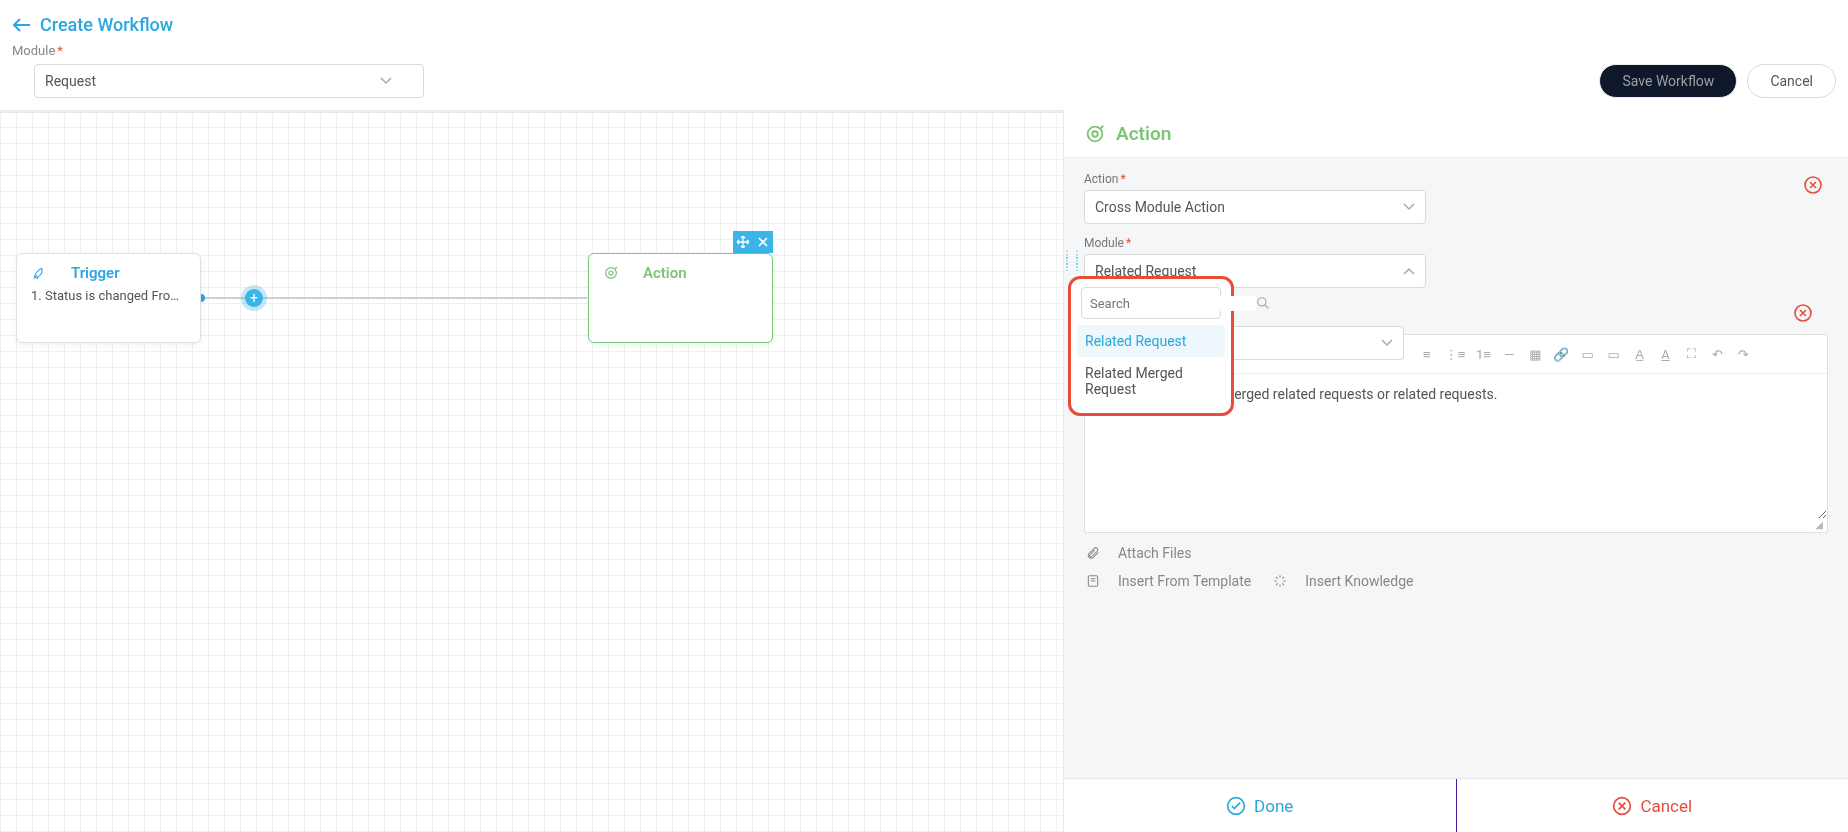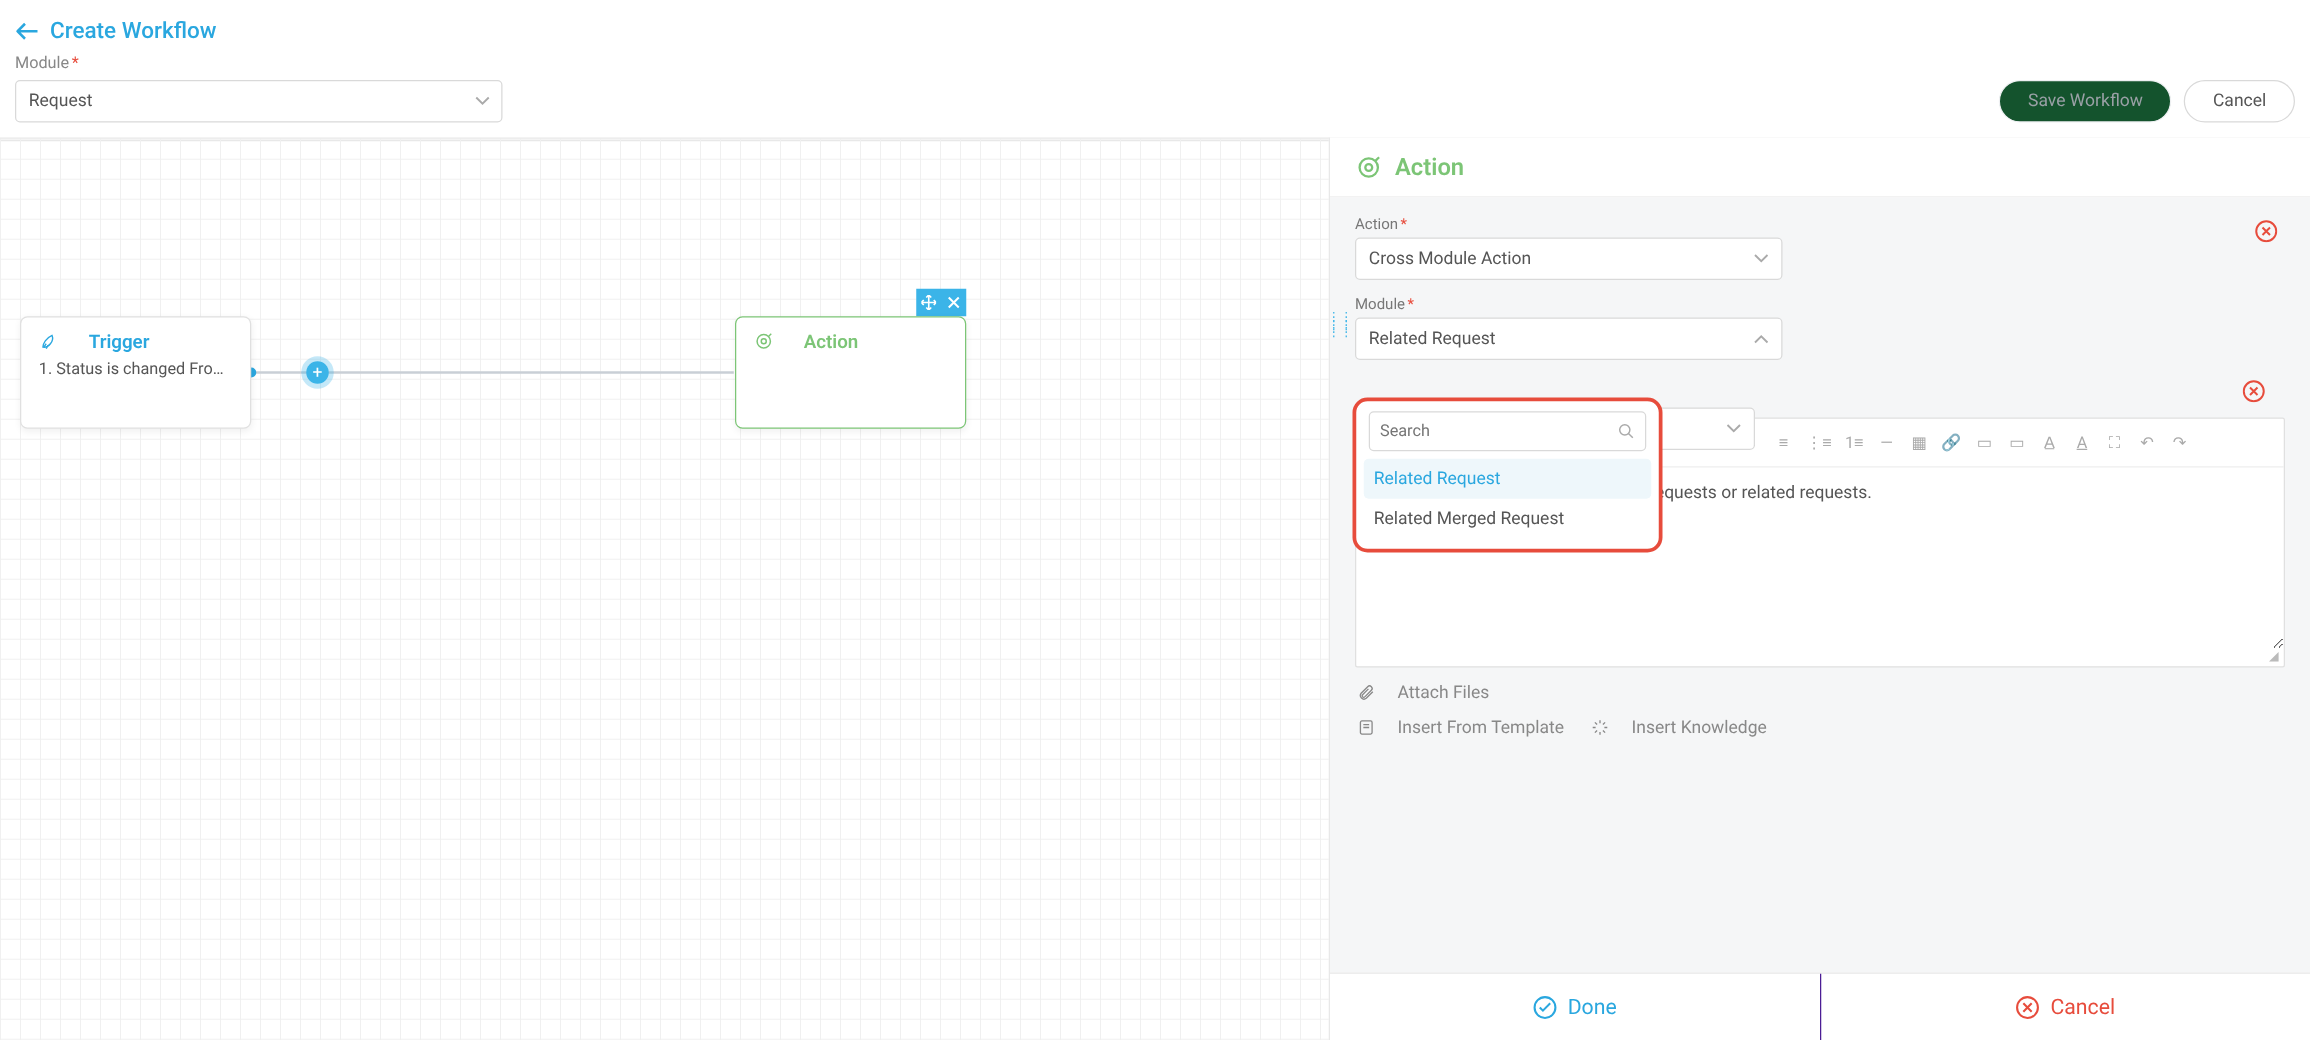--- a/index.html
+++ b/index.html
@@ -7,29 +7,29 @@
 .header-row{display:flex;align-items:center;padding:14px 12px 8px;}
 .back-arrow{width:20px;height:20px;margin-right:8px;display:flex;align-items:center;justify-content:center;}
 .back-arrow svg{stroke:#2aa7df;}
 .page-title{font-size:18px;color:#2aa7df;font-weight:500;}
 .form-row{display:flex;align-items:flex-end;padding:0 12px 14px;gap:20px;border-bottom:1px solid #e8e8e8;}
 .form-group{display:flex;flex-direction:column;gap:6px;}
 .form-label{font-size:13px;color:#888;}
 .req{color:#e74c3c;margin-left:2px;}
 .text-input{height:34px;border:1px solid #d9d9d9;border-radius:4px;padding:0 10px;font-size:14px;color:#555;}
 .select-box{position:relative;}
-.select-box .text-input{width:100%;padding-right:28px;cursor:pointer;}
+.select-box .text-input{width:100%;padding-right:28px;cursor:pointer;margin-left:22px;}
 .chevron-down{position:absolute;right:10px;top:50%;transform:translateY(-50%);}
 .chevron-down svg{stroke:#aaa;}
 .seg{display:flex;border:1px solid #d9d9d9;border-radius:4px;overflow:hidden;height:34px;}
 .seg-btn{padding:0 18px;border:none;background:#fff;font-size:14px;color:#888;cursor:pointer;}
 .seg-btn.active{background:#3bb4e8;color:#fff;}
 .header-buttons{margin-left:auto;display:flex;gap:10px;}
 .btn{height:34px;border-radius:17px;padding:0 22px;font-size:14px;cursor:pointer;border:1px solid #d9d9d9;background:#fff;color:#555;}
-.btn.save{background:#14532d;color:#9aa0a6;border-color:#eef0f2;}
+.btn.save{background:#0f172a;color:#9aa0a6;border-color:#eef0f2;}
 
 .canvas-area{position:absolute;left:0;top:110px;right:0;bottom:0;background-image:linear-gradient(to right,#f0f0f0 1px,transparent 1px),linear-gradient(to bottom,#f0f0f0 1px,transparent 1px);background-size:16px 16px;border-top:1px solid #e8e8e8;}
 
 .node{position:absolute;background:#fff;border:1px solid #e0e0e0;border-radius:6px;padding:10px 14px;font-size:13px;box-shadow:0 2px 6px rgba(0,0,0,.06);}
 .node.trigger{left:16px;top:142px;width:185px;height:90px;}
 .node.action{left:588px;top:142px;width:185px;height:90px;border-color:#7cc576;}
 .node-title-row{display:flex;align-items:center;gap:24px;margin-bottom:6px;}
 .node-title{font-weight:600;font-size:15px;}
 .trigger .node-title{color:#2aa7df;}
 .action-node-title{color:#7cc576;}
@@ -46,21 +46,21 @@
 .side-body{flex:1;background:#f5f6f7;padding:14px 20px 0;overflow:auto;position:relative;}
 .drag-dots{position:absolute;left:-2px;top:94px;color:#3bb4e8;font-size:10px;line-height:6px;}
 .field{margin-bottom:12px;}
 .field-label{font-size:12px;color:#777;margin-bottom:4px;}
 .field-input{height:34px;border:1px solid #d9d9d9;border-radius:4px;background:#fff;display:flex;align-items:center;padding:0 10px;font-size:14px;color:#555;position:relative;cursor:pointer;}
 .field-input .chev{position:absolute;right:10px;top:50%;transform:translateY(-50%);}
 .close-circle{color:#e74c3c;cursor:pointer;position:absolute;}
 .close-outer{right:26px;top:18px;}
 .close-inner{right:36px;top:146px;}
 
-.dropdown{position:absolute;left:18px;top:118px;width:248px;background:#fff;border:3px solid #e74c3c;border-radius:12px;z-index:5;padding:8px 6px;margin-top:42px;}
+.dropdown{position:absolute;left:4px;top:118px;width:166px;background:#fff;border:3px solid #e74c3c;border-radius:12px;z-index:5;padding:8px 6px;}
 .dd-search{display:flex;align-items:center;border:1px solid #d9d9d9;border-radius:4px;height:32px;padding:0 8px;margin:0 4px 6px;}
 .dd-search input{flex:1;border:none;outline:none;font-size:13px;}
 .dd-item{padding:8px 8px;font-size:14px;color:#555;cursor:pointer;border-radius:4px;}
 .dd-item.sel{background:#eef7fb;color:#2aa7df;}
 
 .editor{border:1px solid #e0e0e0;background:#fff;border-radius:2px;margin-top:46px;}
 .toolbar{display:flex;flex-wrap:wrap;gap:10px;padding:8px 14px;border-bottom:1px solid #eee;color:#aaa;font-size:13px;align-items:center;}
 .toolbar span{min-width:16px;text-align:center;cursor:pointer;}
 .toolbar .pill{background:#e8eaed;border-radius:50%;width:22px;height:22px;display:flex;align-items:center;justify-content:center;}
 .editor-body{min-height:145px;padding:12px 14px;font-size:14px;color:#555;resize:both;overflow:auto;}

